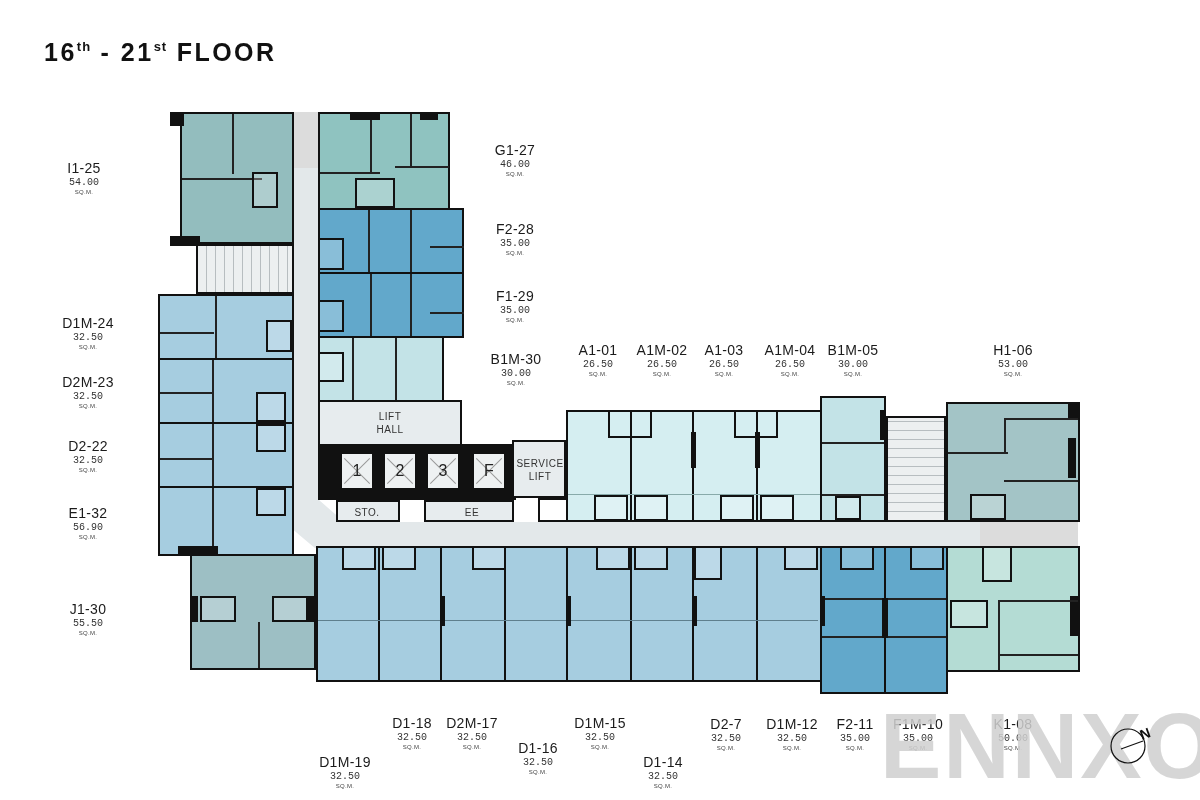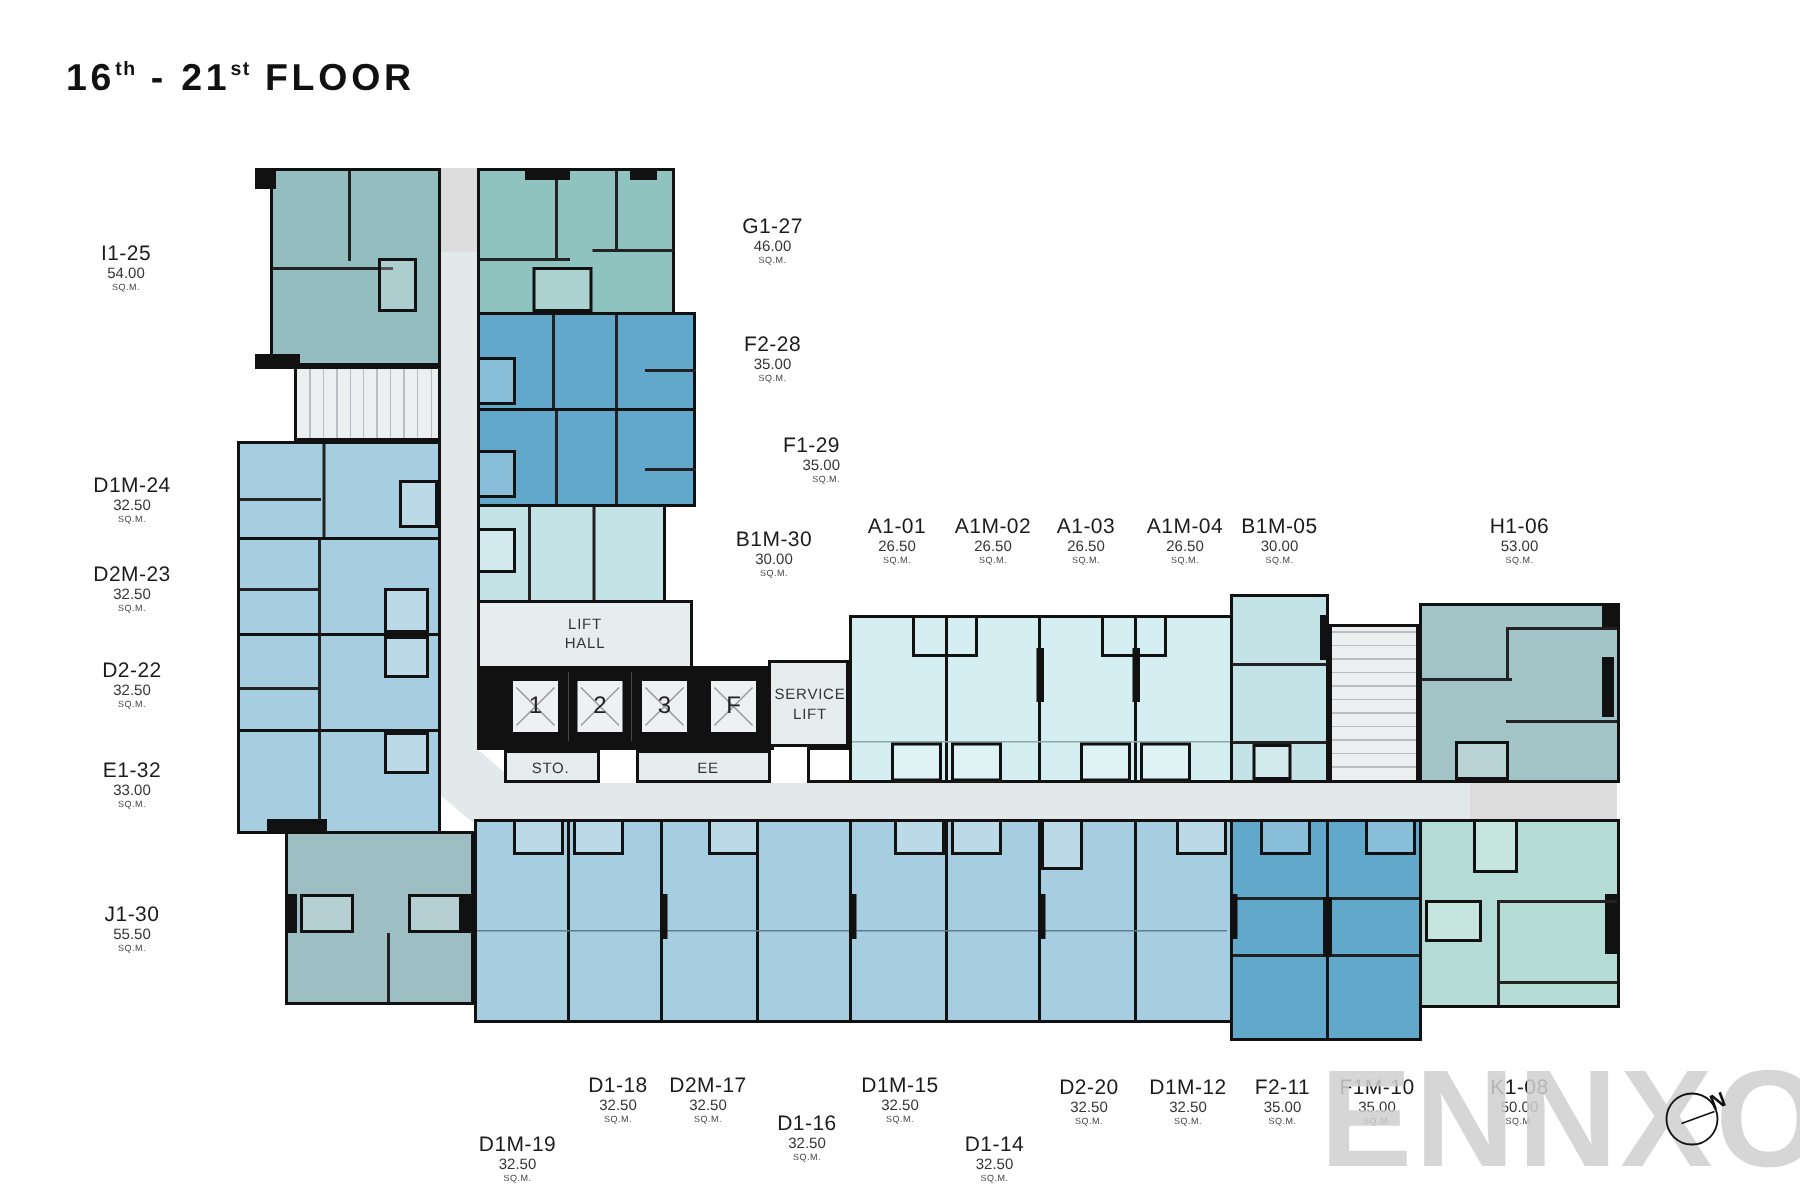--- a/index.html
+++ b/index.html
@@ -22,21 +22,21 @@
   .lift::before { transform: translate(-50%,-50%) rotate(45deg); }
   .lift::after { transform: translate(-50%,-50%) rotate(-45deg); }
   .lift span { position: relative; z-index: 1; }
   .core-label { position: absolute; font-size: 10px; color: #333; text-align: center; line-height: 13px; letter-spacing: .5px; }
   .stair { position: absolute; box-sizing: border-box; border: 2px solid #111; background: #eceff0;
            background-image: repeating-linear-gradient(90deg, transparent 0 8px, #b7bdc0 8px 9px); }
   .stair-v { background-image: repeating-linear-gradient(0deg, transparent 0 8px, #b7bdc0 8px 9px); }
   .bath { position: absolute; box-sizing: border-box; border: 2px solid #111; background: rgba(255,255,255,.25); }
   .lbl { position: absolute; text-align: center; width: 90px; margin-left: -45px; }
   .lbl .code { font-size: 14px; letter-spacing: .3px; color: #1b1b1b; line-height: 16px; }
-  .lbl .area { font-size: 10px; color: #333; line-height: 11px; margin-top: 1px; }
+  .lbl .area { font-size: 10px; color: #333; line-height: 11px; margin-top: 1px; font-family: Liberation Mono, monospace; }
   .lbl .unitx { font-size: 6px; color: #444; line-height: 8px; letter-spacing: .3px; }
   .watermark { position: absolute; left: 880px; top: 700px; font-size: 92px; font-weight: 700;
                color: #d0d0d0; opacity: .85; letter-spacing: 2px; font-family: "Liberation Sans", sans-serif; line-height: 92px; }
   .compass { position: absolute; left: 1110px; top: 722px; width: 44px; height: 44px; }
 </style>
 </head>
 <body>
 
 <div class="title"><span>16</span><sup>th</sup><span> - </span><span>21</span><sup>st</sup><span> FLOOR</span></div>
 
@@ -214,21 +214,21 @@
   <div class="lbl" style="left:515px;top:142px;">
       <div class="code">G1-27</div>
       <div class="area">46.00</div>
       <div class="unitx">SQ.M.</div>
     </div>
   <div class="lbl" style="left:515px;top:221px;">
       <div class="code">F2-28</div>
       <div class="area">35.00</div>
       <div class="unitx">SQ.M.</div>
     </div>
-  <div class="lbl" style="left:515px;top:288px;text-align:right;">
+  <div class="lbl" style="left:515px;top:288px;">
       <div class="code">F1-29</div>
       <div class="area">35.00</div>
       <div class="unitx">SQ.M.</div>
     </div>
   <div class="lbl" style="left:88px;top:315px;">
       <div class="code">D1M-24</div>
       <div class="area">32.50</div>
       <div class="unitx">SQ.M.</div>
     </div>
   <div class="lbl" style="left:516px;top:351px;">
@@ -241,21 +241,21 @@
       <div class="area">32.50</div>
       <div class="unitx">SQ.M.</div>
     </div>
   <div class="lbl" style="left:88px;top:438px;">
       <div class="code">D2-22</div>
       <div class="area">32.50</div>
       <div class="unitx">SQ.M.</div>
     </div>
   <div class="lbl" style="left:88px;top:505px;">
       <div class="code">E1-32</div>
-      <div class="area">33.00</div>
+      <div class="area">56.90</div>
       <div class="unitx">SQ.M.</div>
     </div>
   <div class="lbl" style="left:88px;top:601px;">
       <div class="code">J1-30</div>
       <div class="area">55.50</div>
       <div class="unitx">SQ.M.</div>
     </div>
   <div class="lbl" style="left:598px;top:342px;">
       <div class="code">A1-01</div>
       <div class="area">26.50</div>
@@ -310,21 +310,21 @@
       <div class="code">D1M-15</div>
       <div class="area">32.50</div>
       <div class="unitx">SQ.M.</div>
     </div>
   <div class="lbl" style="left:663px;top:716px;margin-top:38px;">
       <div class="code">D1-14</div>
       <div class="area">32.50</div>
       <div class="unitx">SQ.M.</div>
     </div>
   <div class="lbl" style="left:726px;top:716px;">
-      <div class="code">D2-20</div>
+      <div class="code">D2-7</div>
       <div class="area">32.50</div>
       <div class="unitx">SQ.M.</div>
     </div>
   <div class="lbl" style="left:792px;top:716px;">
       <div class="code">D1M-12</div>
       <div class="area">32.50</div>
       <div class="unitx">SQ.M.</div>
     </div>
   <div class="lbl" style="left:855px;top:716px;">
       <div class="code">F2-11</div>

